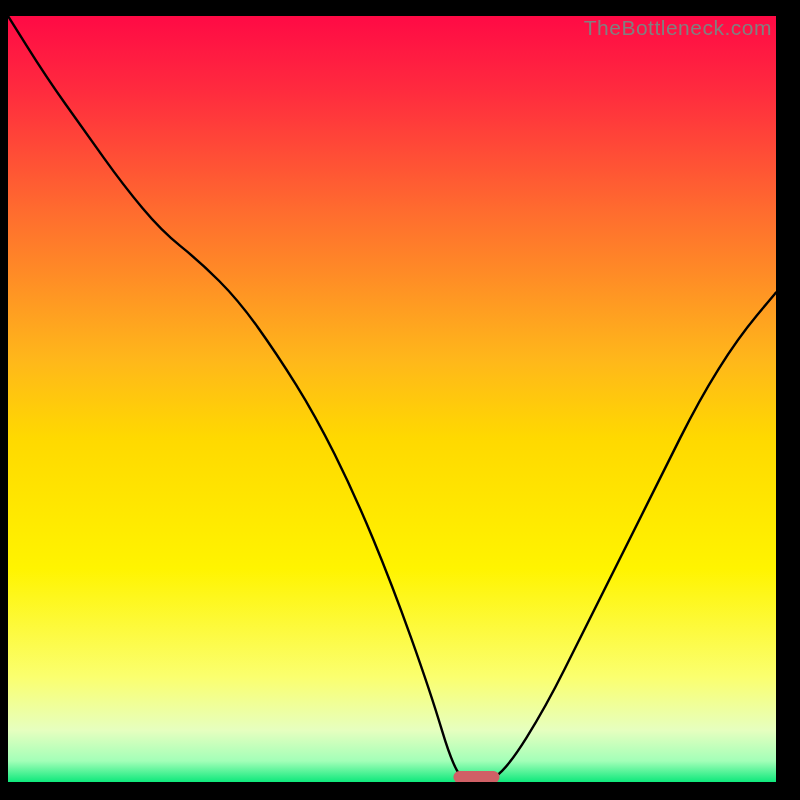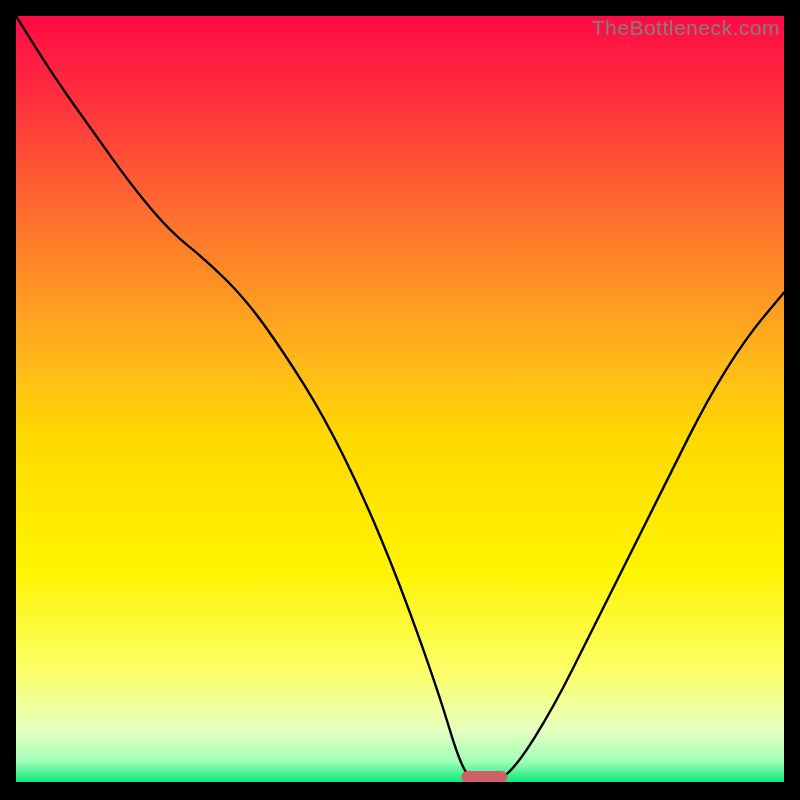--- a/index.html
+++ b/index.html
@@ -5,21 +5,21 @@
   html, body {
     margin: 0;
     padding: 0;
     width: 800px;
     height: 800px;
     background: #000;
     overflow: hidden;
   }
   .frame {
     position: absolute;
-    left: 16px;
+    left: 8px;
     top: 16px;
     width: 692px;
     height: 768px;
     background: #000;
   }
   .plot-area {
     position: absolute;
     left: 0;
     top: 0;
     width: 768px;

